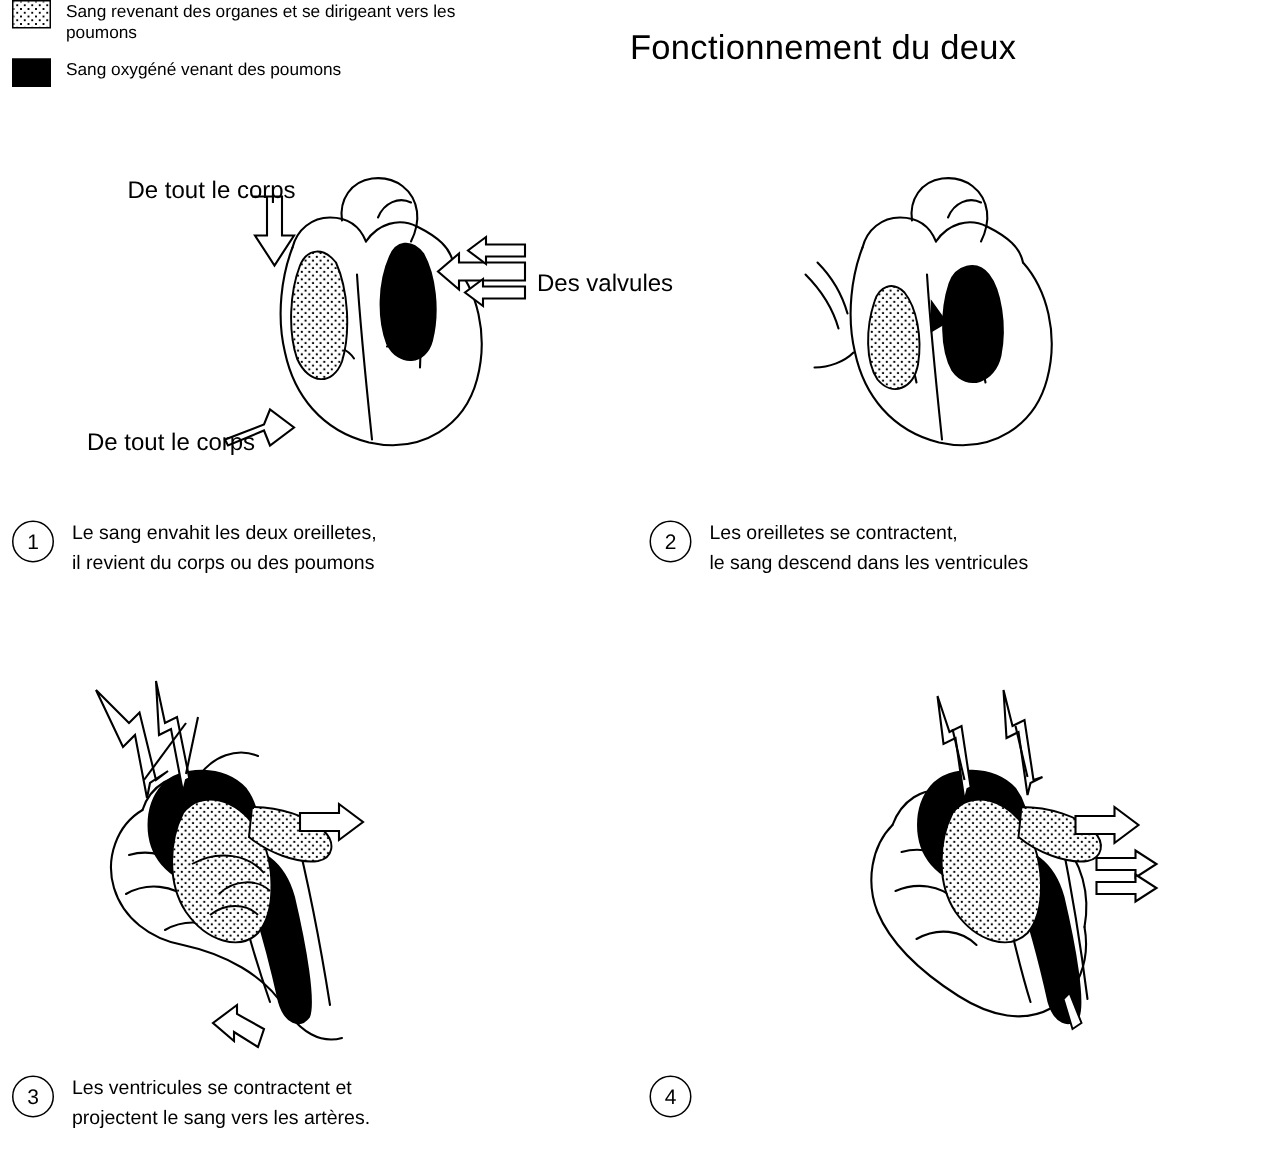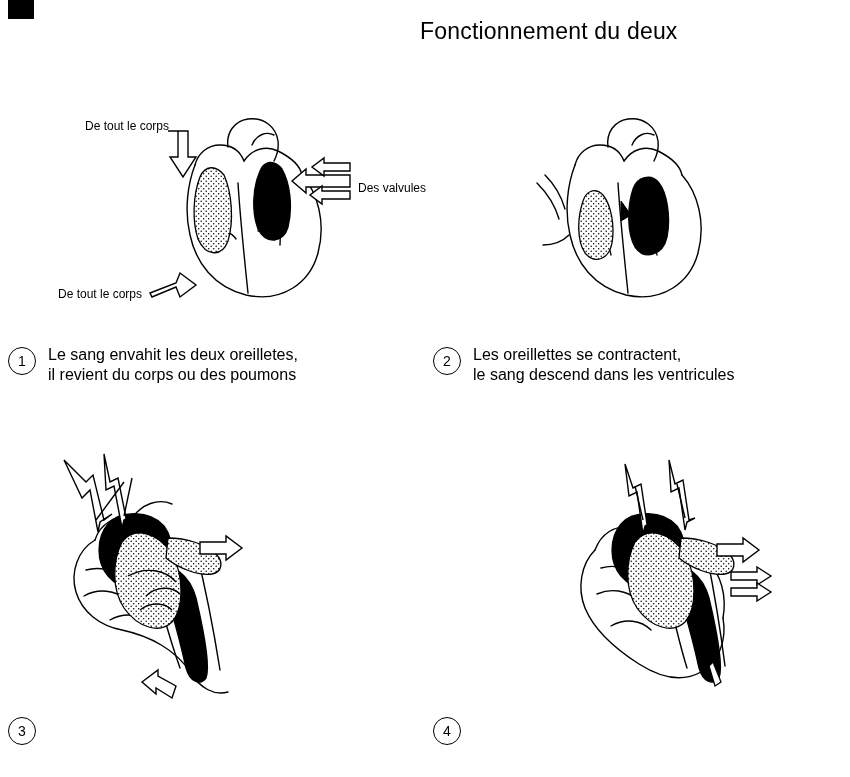--- a/index.html
+++ b/index.html
@@ -102,38 +102,45 @@
     flex: none;
     display: flex;
     align-items: center;
     justify-content: center;
     font-size: 14px;
     margin-right: 12px;
     margin-top: 2px;
     box-sizing: border-box;
   }
   .cap-text {
-    font-size: 16px;
+    font-size: 13px;
     line-height: 20px;
     white-space: pre-line;
   }
 
   
   .fig-label {
     position: absolute;
-    font-size: 12px;
+    font-size: 16px;
     white-space: nowrap;
   }
 </style>
 </head>
 <body>
 
 <div id="legend">
   <div class="legend-row">
+    <div class="legend-swatch sw-deoxy"></div>
+    <div class="legend-text">Sang revenant des organes et
+se dirigeant vers les poumons</div>
+  </div>
+  <div class="legend-row">
     <div class="legend-swatch sw-oxy"></div>
+    <div class="legend-text">Sang oxygéné
+venant des poumons</div>
   </div>
 </div>
 
 <div id="title">Fonctionnement du deux</div>
 
 <svg width="0" height="0" style="position:absolute" aria-hidden="true">
   <defs>
     <pattern id="dots" width="5" height="5" patternUnits="userSpaceOnUse">
       <rect width="5" height="5" fill="#ffffff"></rect>
       <circle cx="1.2" cy="1.2" r="0.75" fill="#000"></circle>
@@ -225,21 +232,21 @@
 
       <path d="M208 84 C202 102 202 128 210 142 C220 156 238 150 242 132
                C246 112 242 88 234 78 C226 68 212 72 208 84 z" fill="#000" stroke="#000" stroke-width="1.3"></path>
 
       <path d="M196 96 L206 110 L196 116 z" fill="#000" stroke="#000"></path>
     </svg>
   </div>
 
   <div class="caption" id="cap-2">
     <div class="step-circle">2</div>
-    <div class="cap-text">Les oreillettes se contractent,
+    <div class="cap-text">Les oreilletes se contractent,
 le sang descend dans les ventricules</div>
   </div>
 </div>
 
 <div class="panel" id="panel-3">
   <div class="figure fig-h-big">
     <svg width="425" height="285" viewBox="0 0 425 285">
       <g fill="none" stroke="#000" stroke-width="1.4" stroke-linejoin="round" stroke-linecap="round">
 
         <path d="M95 120 C78 130 70 152 76 172 C82 192 100 206 122 210
@@ -279,20 +286,22 @@
 
       <g fill="none" stroke="#000" stroke-width="1.4">
         <path d="M96 100 L124 62"></path>
         <path d="M124 96 L132 58"></path>
       </g>
     </svg>
   </div>
 
   <div class="caption" id="cap-3">
     <div class="step-circle">3</div>
+    <div class="cap-text">Les ventricules se contractent et
+projectent le sang vers les artères.</div>
   </div>
 </div>
 
 <div class="panel" id="panel-4">
   <div class="figure fig-h-big">
     <svg width="425" height="285" viewBox="0 0 425 285">
       <g fill="none" stroke="#000" stroke-width="1.4" stroke-linejoin="round" stroke-linecap="round">
         <path d="M170 130 C156 144 152 168 160 188 C170 212 192 230 214 244
                  C236 258 258 262 276 252 C294 242 302 220 298 198"></path>
         <path d="M170 130 C176 114 190 104 206 108"></path>

